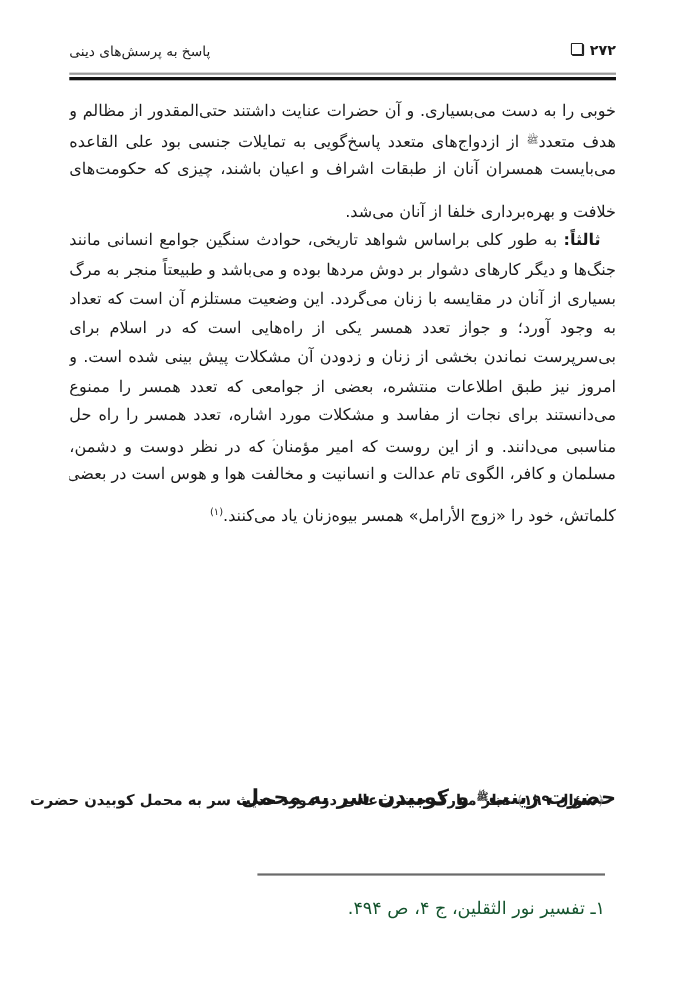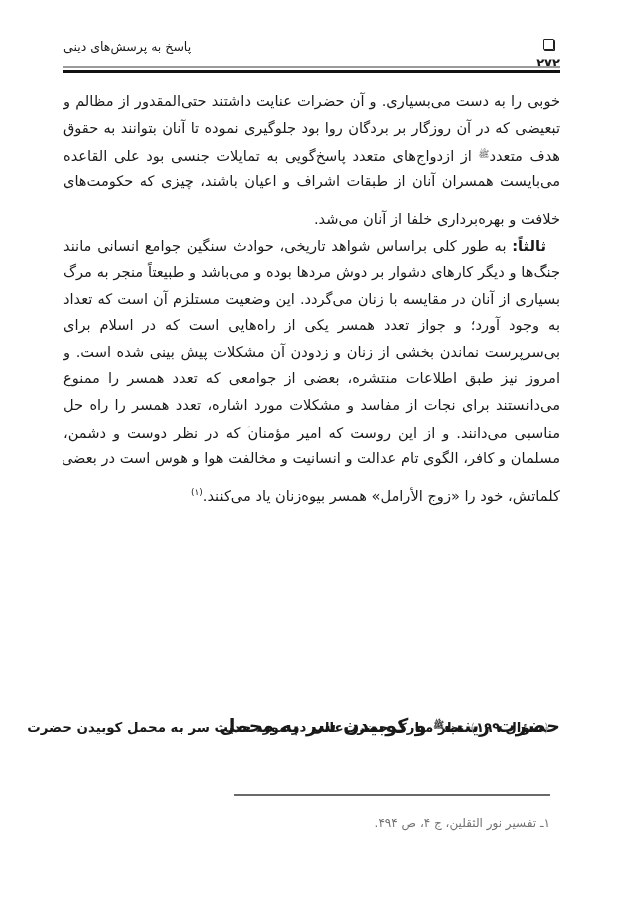--- a/index.html
+++ b/index.html
@@ -36,26 +36,24 @@
       top: 4px;
       font-size: 12.5px;
       direction: rtl;
       white-space: nowrap;
     }
     .header-pagebox {
       position: absolute;
       right: 0;
       top: 4px;
       display: flex;
-      align-items: center;
       gap: 6px;
       direction: ltr;
       font-size: 13px;
       font-weight: bold;
-      flex-direction: column;
     }
     .box-icon {
       display: inline-block;
       width: 9px;
       height: 9px;
       border: 1.4px solid #222;
       border-radius: 1px;
       box-shadow: 1px 1px 0 #222;
     }
     .rule-grey {
@@ -159,44 +157,43 @@
       width: 316px;
       top: 794px;
       height: 2px;
       background: #6a6a6a;
     }
     .footnote {
       position: absolute;
       right: 76px;
       top: 816px;
       direction: rtl;
-      font-size: 12px;
-      white-space: nowrap;
-      color: #737373;
+      font-size: 16px;
+      white-space: nowrap;
+      color: #14532d;
     }
   </style>
 </head>
 <body>
 
 <div class="page">
 
   <div class="header">
     <span class="header-title">پاسخ به پرسش‌های دینی</span>
     <span class="header-pagebox">
       <span class="box-icon"></span>
       <span>۲۷۲</span>
     </span>
   </div>
   <div class="rule-grey"></div>
   <div class="rule-black"></div>
 
   <div class="body-text">
     <p>
       <span class="line">خوبی را به دست می‌بسیاری. و آن حضرات عنایت داشتند حتی‌المقدور از مظالم و</span>
-      <span class="line">تبعیضی که در آن روزگار بر بردگان روا بود جلوگیری نموده تا آنان بتوانند به حقوق</span>
       <span class="line"><span>هدف متعدد</span><span class="honorific">ﷺ</span><span> از ازدواج‌های متعدد پاسخ‌گویی به تمایلات جنسی بود علی القاعده</span></span>
       <span class="line">می‌بایست همسران آنان از طبقات اشراف و اعیان باشند، چیزی که حکومت‌های</span>
       <span class="line last">خلافت و بهره‌برداری خلفا از آنان می‌شد.</span>
     </p>
     <p>
       <span class="line" style="padding-right:14px;"><span class="bold">ثالثاً:</span><span> به طور کلی براساس شواهد تاریخی، حوادث سنگین جوامع انسانی مانند</span></span>
       <span class="line">جنگ‌ها و دیگر کارهای دشوار بر دوش مردها بوده و می‌باشد و طبیعتاً منجر به مرگ</span>
       <span class="line">بسیاری از آنان در مقایسه با زنان می‌گردد. این وضعیت مستلزم آن است که تعداد</span>
       <span class="line">به وجود آورد؛ و جواز تعدد همسر یکی از راه‌هایی است که در اسلام برای</span>
       <span class="line">بی‌سرپرست نماندن بخشی از زنان و زدودن آن مشکلات پیش بینی شده است. و</span>

